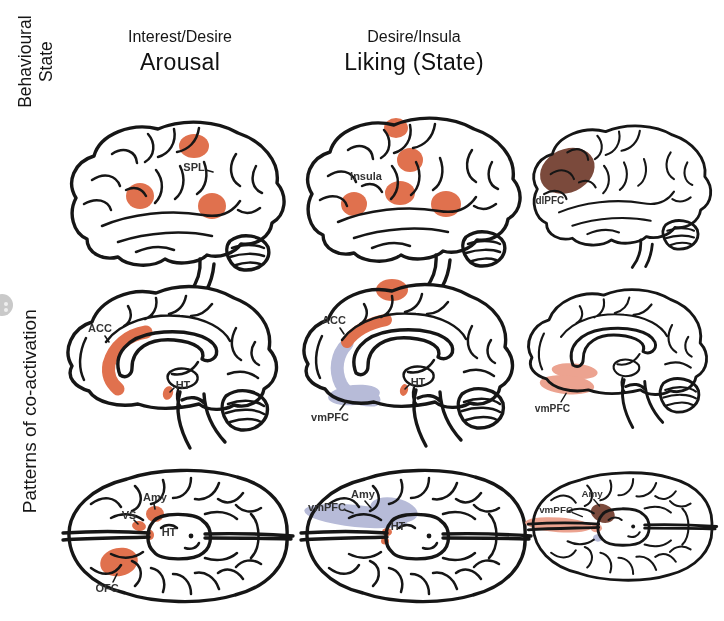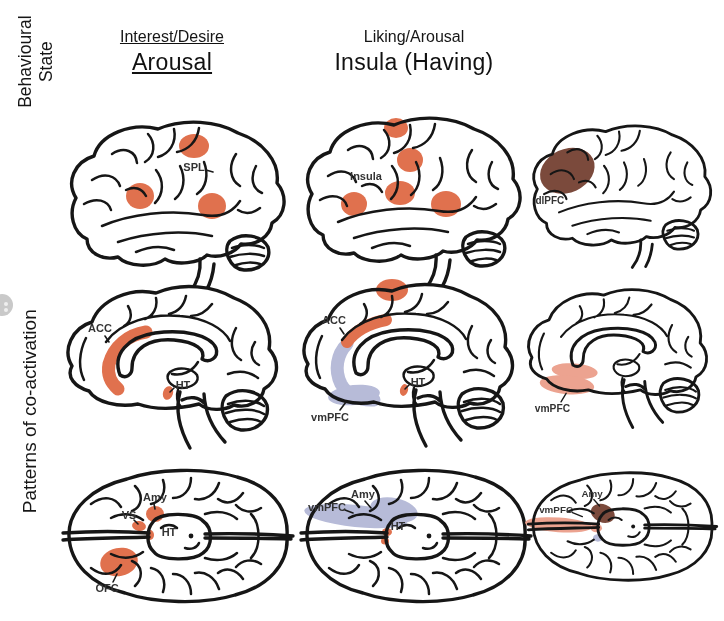--- a/index.html
+++ b/index.html
@@ -80,27 +80,27 @@
   </svg>
 
   <div class="vlabel" style="left:-19px;top:41px;width:110px;">
     <div>Behavioural</div>
     <div>State</div>
   </div>
   <div class="vlabel" style="left:-110px;top:400px;width:280px;font-size:19px;">
     <div>Patterns of co-activation</div>
   </div>
 
-  <div class="col-head" style="left:72px;top:28px;text-decoration:underline;">
+  <div class="col-head" style="left:80px;top:28px;">
     <div class="subtitle">Interest/Desire</div>
     <div class="title">Arousal</div>
   </div>
   <div class="col-head" style="left:314px;top:28px;">
-    <div class="subtitle">Liking/Arousal</div>
-    <div class="title">Insula (Having)</div>
+    <div class="subtitle">Desire/Insula</div>
+    <div class="title">Liking (State)</div>
   </div>
 
   <svg class="brain" style="left:60px;top:120px;" width="240" height="175" viewBox="0 0 240 175">
     <use href="#lat-bg"></use>
     <g>
       <ellipse class="blob-orange" cx="134" cy="26" rx="15" ry="12"></ellipse>
       <ellipse class="blob-orange" cx="80" cy="76" rx="14" ry="13"></ellipse>
       <ellipse class="blob-orange" cx="152" cy="86" rx="14" ry="13"></ellipse>
     </g>
     <use href="#lat-fg"></use>

